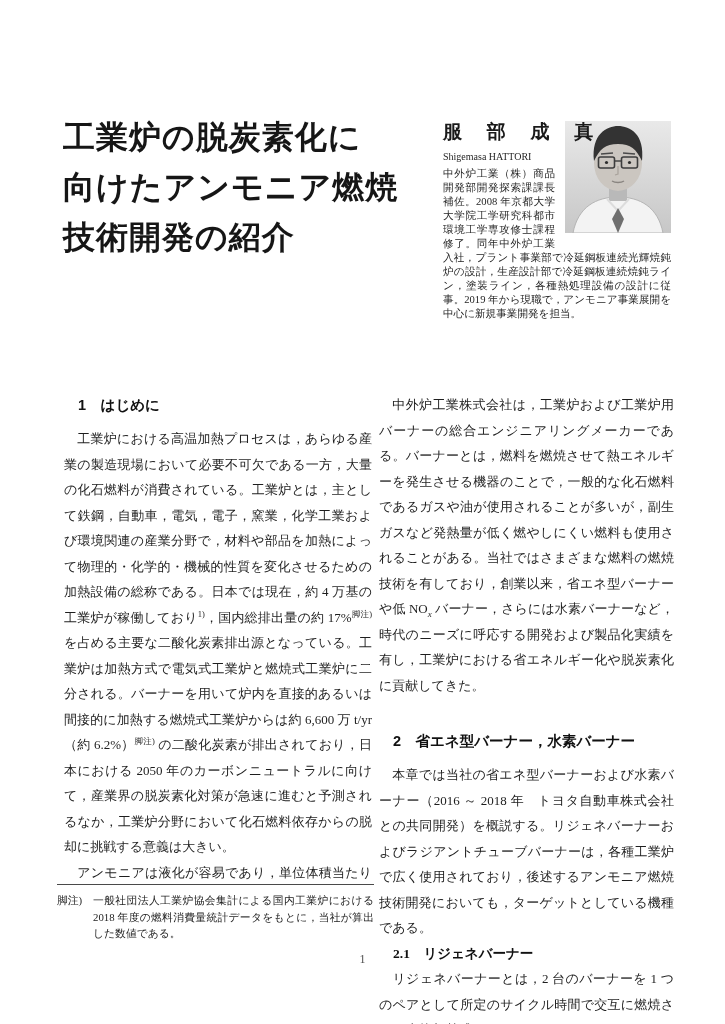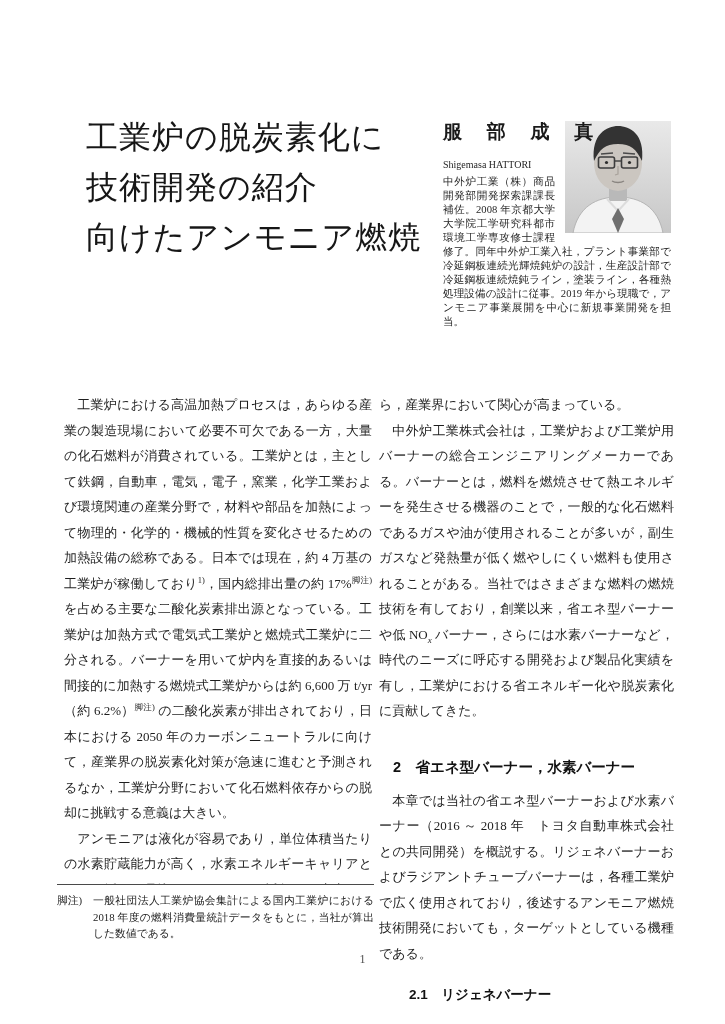--- a/index.html
+++ b/index.html
@@ -4,51 +4,51 @@
 <style>
   html,body { margin:0; padding:0; background:#ffffff; }
   .page {
     position:relative; width:725px; height:1024px; background:#ffffff;
     overflow:hidden; color:#1e1e1e;
     font-family:"Liberation Serif","DejaVu Serif",serif;
   }
 
   
   .title-block {
-    position:absolute; left:86px; top:112px; width:365px;
+    position:absolute; left:63px; top:112px; width:365px;
     font-family:"Liberation Sans","DejaVu Sans",sans-serif;
-    font-weight:400; font-size:32px; line-height:50px;
+    font-weight:700; font-size:32px; line-height:50px;
     letter-spacing:1px; color:#161616;
   }
 
   
   .author-block { position:absolute; left:443px; top:119px; width:228px; color:#262626; }
   .author-photo { float:right; width:106px; height:112px; margin:2px 0 8px 10px; }
   .author-name {
     font-size:19px; font-weight:600; letter-spacing:10px;
-    line-height:26px; margin-bottom:12px; white-space:nowrap; color:#1a1a1a;
+    line-height:26px; margin-bottom:4px; white-space:nowrap; color:#1a1a1a;
   }
   .author-roman { font-size:10px; line-height:15px; margin-bottom:3px; }
   .author-bio { font-size:10.6px; line-height:14px; text-align:justify; }
 
   
   .col { position:absolute; top:392px; overflow:hidden; }
   .col-left  { left:64px;  width:308px; height:492px; }
   .col-right { left:379px; width:295px; height:632px; }
   .col p { margin:0; font-size:13px; line-height:25.5px; text-align:justify; color:#1e1e1e; }
   .sec-heading {
     font-family:"Liberation Sans","DejaVu Sans",sans-serif;
     font-weight:700; font-size:14.5px; line-height:26px;
     padding-left:14px; margin:0 0 8px 0; color:#111111;
   }
   .sec-heading.spaced { margin-top:30px; }
   .sub-heading {
-    font-family:Liberation Sans, sans-serif;
+    font-family:Liberation Serif, serif;
     font-weight:700; font-size:13.5px; line-height:25.5px;
-    padding-left:14px; margin:16px; color:#111111;
+    padding-left:14px; margin:0; color:#111111;
   }
   .col sup { font-size:8.5px; vertical-align:super; line-height:0; }
   .col sub { font-size:9px;  vertical-align:sub;   line-height:0; font-style:italic; }
 
   
   .footnote {
     position:absolute; left:57px; top:884px; width:317px;
     background:#ffffff; border-top:1px solid #4a4a4a; padding-top:7px;
     font-size:10.8px; line-height:16.5px; color:#242424;
   }
@@ -61,22 +61,22 @@
     font-size:12px; color:#4f4f4f;
   }
 </style>
 </head>
 <body>
 
 <div class="page">
 
   <div class="title-block">
     <div>工業炉の脱炭素化に</div>
+    <div>向けたアンモニア燃焼</div>
     <div>技術開発の紹介</div>
-    <div>向けたアンモニア燃焼</div>
   </div>
 
   <div class="author-block">
     <div class="author-photo">
       <svg width="106" height="112" viewBox="0 0 106 112" xmlns="http://www.w3.org/2000/svg">
         <defs>
           <linearGradient id="pg" x1="0" y1="0" x2="0" y2="1">
             <stop offset="0" stop-color="#e9e9e9"></stop>
               <stop offset="1" stop-color="#c7c7c7"></stop>
           </linearGradient>
@@ -98,26 +98,26 @@
         <path d="M53,45 L53,53 L50,54" fill="none" stroke="#a8a29b" stroke-width="1.2"></path>
         <path d="M47,60 C50,62 56,62 59,60" fill="none" stroke="#8a8580" stroke-width="1.4"></path>
       </svg>
     </div>
     <div class="author-name">服 部 成 真</div>
     <div class="author-roman">Shigemasa HATTORI</div>
     <div class="author-bio">中外炉工業（株）商品開発部開発探索課課長補佐。2008 年京都大学大学院工学研究科都市環境工学専攻修士課程修了。同年中外炉工業入社，プラント事業部で冷延鋼板連続光輝焼鈍炉の設計，生産設計部で冷延鋼板連続焼鈍ライン，塗装ライン，各種熱処理設備の設計に従事。2019 年から現職で，アンモニア事業展開を中心に新規事業開発を担当。</div>
   </div>
 
   <div class="col col-left">
+    <h2 class="sec-heading">1　はじめに</h2>
     <p>　工業炉における高温加熱プロセスは，あらゆる産業の製造現場において必要不可欠である一方，大量の化石燃料が消費されている。工業炉とは，主として鉄鋼，自動車，電気，電子，窯業，化学工業および環境関連の産業分野で，材料や部品を加熱によって物理的・化学的・機械的性質を変化させるための加熱設備の総称である。日本では現在，約 4 万基の工業炉が稼働しており<sup>1)</sup>，国内総排出量の約 17%<sup>脚注)</sup> を占める主要な二酸化炭素排出源となっている。工業炉は加熱方式で電気式工業炉と燃焼式工業炉に二分される。バーナーを用いて炉内を直接的あるいは間接的に加熱する燃焼式工業炉からは約 6,600 万 t/yr（約 6.2%）<sup>脚注)</sup> の二酸化炭素が排出されており，日本における 2050 年のカーボンニュートラルに向けて，産業界の脱炭素化対策が急速に進むと予測されるなか，工業炉分野において化石燃料依存からの脱却に挑戦する意義は大きい。</p>
     <p>　アンモニアは液化が容易であり，単位体積当たりの水素貯蔵能力が高く，水素エネルギーキャリアとしての活用が見込まれているが，近年では水素と同様，燃焼時に二酸化炭素を排出しないカーボンフリー燃料として直接燃料利用できることか</p>
   </div>
 
   <div class="col col-right">
-    <p>ら，産業界において関心が高まっている。</p>
     <p>　中外炉工業株式会社は，工業炉および工業炉用バーナーの総合エンジニアリングメーカーである。バーナーとは，燃料を燃焼させて熱エネルギーを発生させる機器のことで，一般的な化石燃料であるガスや油が使用されることが多いが，副生ガスなど発熱量が低く燃やしにくい燃料も使用されることがある。当社ではさまざまな燃料の燃焼技術を有しており，創業以来，省エネ型バーナーや低 NO<sub>x</sub> バーナー，さらには水素バーナーなど，時代のニーズに呼応する開発および製品化実績を有し，工業炉における省エネルギー化や脱炭素化に貢献してきた。</p>
     <h2 class="sec-heading spaced">2　省エネ型バーナー，水素バーナー</h2>
     <p>　本章では当社の省エネ型バーナーおよび水素バーナー（2016 ～ 2018 年　トヨタ自動車株式会社との共同開発）を概説する。リジェネバーナーおよびラジアントチューブバーナーは，各種工業炉で広く使用されており，後述するアンモニア燃焼技術開発においても，ターゲットとしている機種である。</p>
     <h3 class="sub-heading">2.1　リジェネバーナー</h3>
     <p>　リジェネバーナーとは，2 台のバーナーを 1 つのペアとして所定のサイクル時間で交互に燃焼させる直接加熱式のバーナーである（）。それぞれのバーナーは蓄熱器を有しており，一方の</p>
   </div>
 
   <div class="footnote">
     <div class="footnote-body">
       <span class="footnote-label">脚注)</span>

